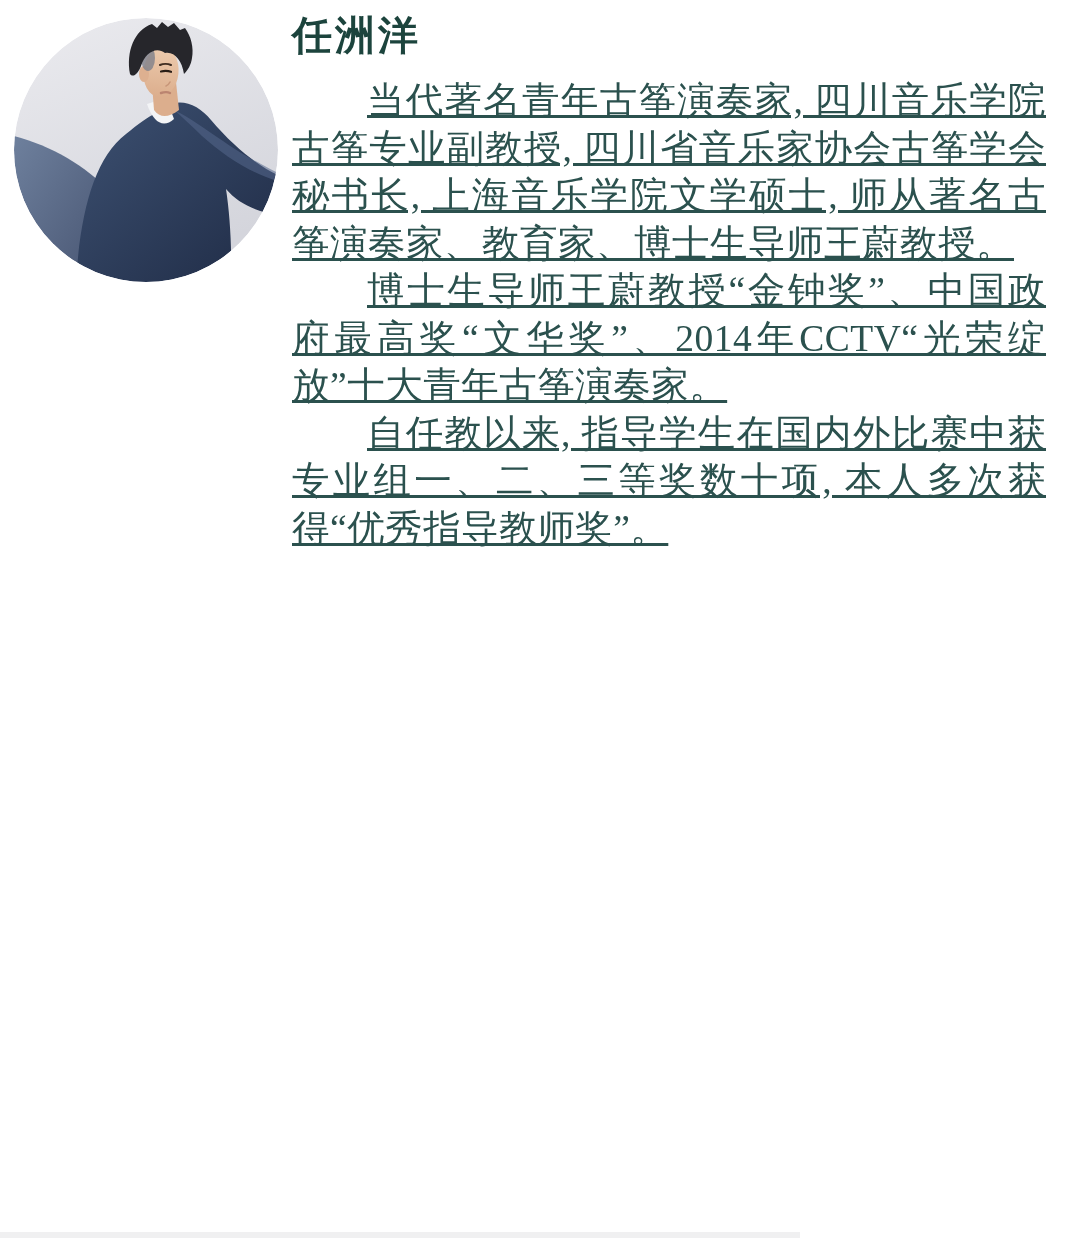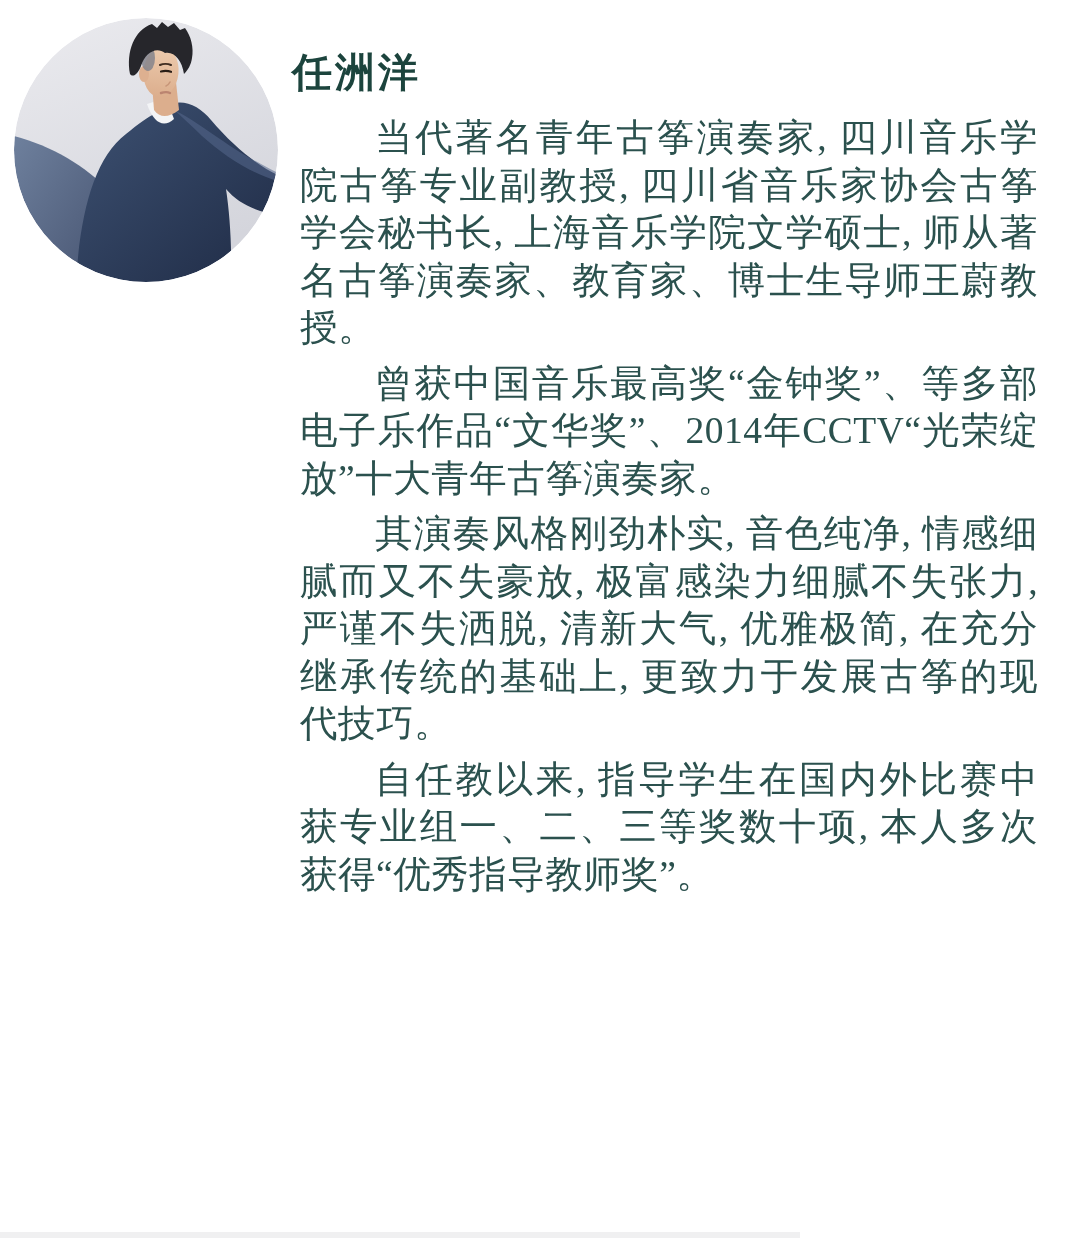--- a/index.html
+++ b/index.html
@@ -13,34 +13,35 @@
   
   .photo{
     position:absolute;left:14px;top:18px;width:264px;height:264px;
     border-radius:50%;overflow:hidden;
   }
   .photo svg{display:block;width:100%;height:100%;}
 
   
   .content{position:absolute;left:292px;top:0;width:754px;}
   .title{
-    margin:50px 0 0 0;
+    margin:13px 0 0 0;
     font-size:40px;line-height:46px;font-weight:700;
     color:#1c443d;letter-spacing:3px;
   }
   .bio{margin-top:18px;}
   .bio p{
-    margin:8px;
+    margin:0;
     font-size:37.5px;line-height:47.5px;
     color:#2b514e;
     text-align:justify;
     text-justify:inter-ideograph;
     text-indent:2em;
     letter-spacing:0.5px;
     word-break:break-word;
+    text-decoration:underline;
   }
 
   
   .bottom-strip{
     position:absolute;left:0;bottom:0;width:800px;height:6px;
     background:#f0f0f1;
   }
 </style>
 </head>
 <body>
@@ -93,21 +94,20 @@
         <path d="M156,64 C155,66 153.5,67.5 152,68" stroke="#c89679" stroke-width="1.6" fill="none" stroke-linecap="round"></path>
         <path d="M147,75 C150,74 154,74 156,75" stroke="#bb8470" stroke-width="2.4" fill="none" stroke-linecap="round"></path>
       </g>
     </svg>
   </div>
 
   <div class="content">
     <h1 class="title">任洲洋</h1>
     <div class="bio">
       <p>当代著名青年古筝演奏家, 四川音乐学院古筝专业副教授, 四川省音乐家协会古筝学会秘书长, 上海音乐学院文学硕士, 师从著名古筝演奏家、教育家、博士生导师王蔚教授。</p>
-      <p>曾获中国音乐最高奖“金钟奖”、等多部电子乐作品“文华奖”、2014年CCTV“光荣绽放”十大青年古筝演奏家。</p>
-      <p>其演奏风格刚劲朴实, 音色纯净, 情感细腻而又不失豪放, 极富感染力细腻不失张力, 严谨不失洒脱, 清新大气, 优雅极简, 在充分继承传统的基础上, 更致力于发展古筝的现代技巧。</p>
+      <p>博士生导师王蔚教授“金钟奖”、中国政府最高奖“文华奖”、2014年CCTV“光荣绽放”十大青年古筝演奏家。</p>
       <p>自任教以来, 指导学生在国内外比赛中获专业组一、二、三等奖数十项, 本人多次获得“优秀指导教师奖”。</p>
     </div>
   </div>
 
   <div class="bottom-strip"></div>
 
 </div>
 
 </body></html>

